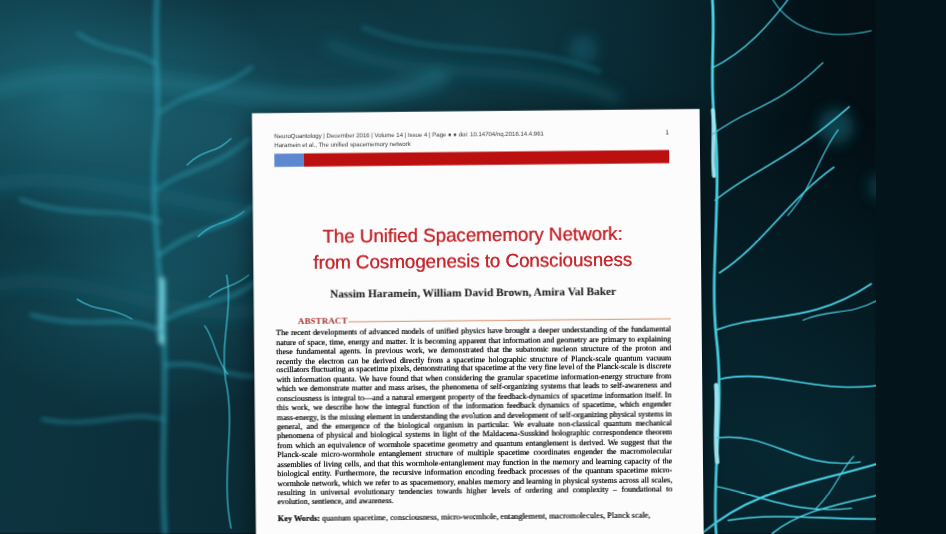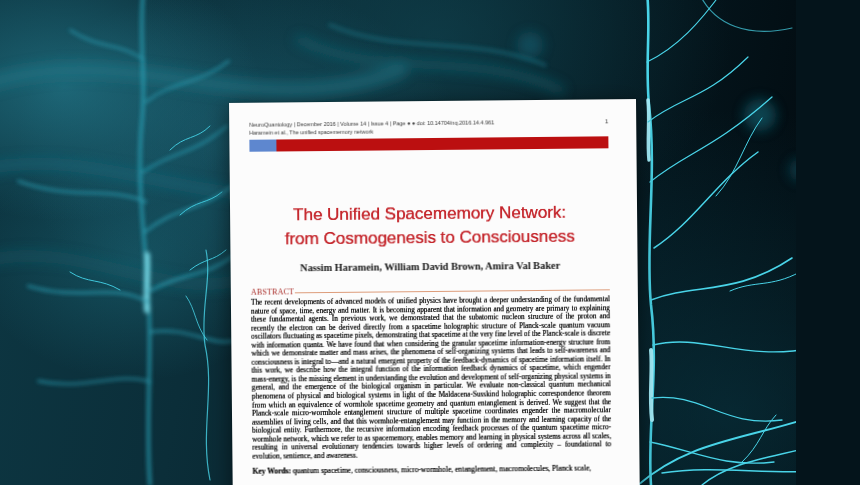--- a/index.html
+++ b/index.html
@@ -34,22 +34,22 @@
 
   .title{margin:52px 0 0 0;text-align:center;font-weight:normal;
     font-size:17.2px;line-height:23.5px;color:#c4242a;
     text-shadow:0 0 .4px #c4242a;letter-spacing:-.1px;}
 
   .authors{margin-top:12px;text-align:center;
     font-family:"Liberation Serif",serif;font-weight:bold;
     font-size:10.3px;color:#141414;}
 
   .abstract-head{display:flex;align-items:center;margin-top:14px;}
-  .abstract-label{font-family:"Liberation Serif",serif;font-weight:normal;
-    font-size:8px;color:#a82a26;letter-spacing:.2px;}
+  .abstract-label{font-family:"Liberation Serif",serif;font-weight:bold;
+    font-size:8px;color:#a82a26;letter-spacing:.2px;margin-left:20px;}
   .abstract-rule{flex:1;border-top:1px solid #dd9c7a;margin-left:1px;margin-top:1px;}
 
   .abstract{margin:2px 0 0 0;font-family:"Liberation Serif",serif;
     font-size:7.25px;line-height:8.55px;text-align:justify;color:#121212;
     text-shadow:0 0 .25px #222;}
 
   .keywords{margin:6px 0 0 0;font-family:"Liberation Serif",serif;
     font-size:7.5px;line-height:9px;color:#121212;text-shadow:0 0 .25px #222;}
   .keywords b{font-weight:bold;margin-top:28px;}
 </style>

